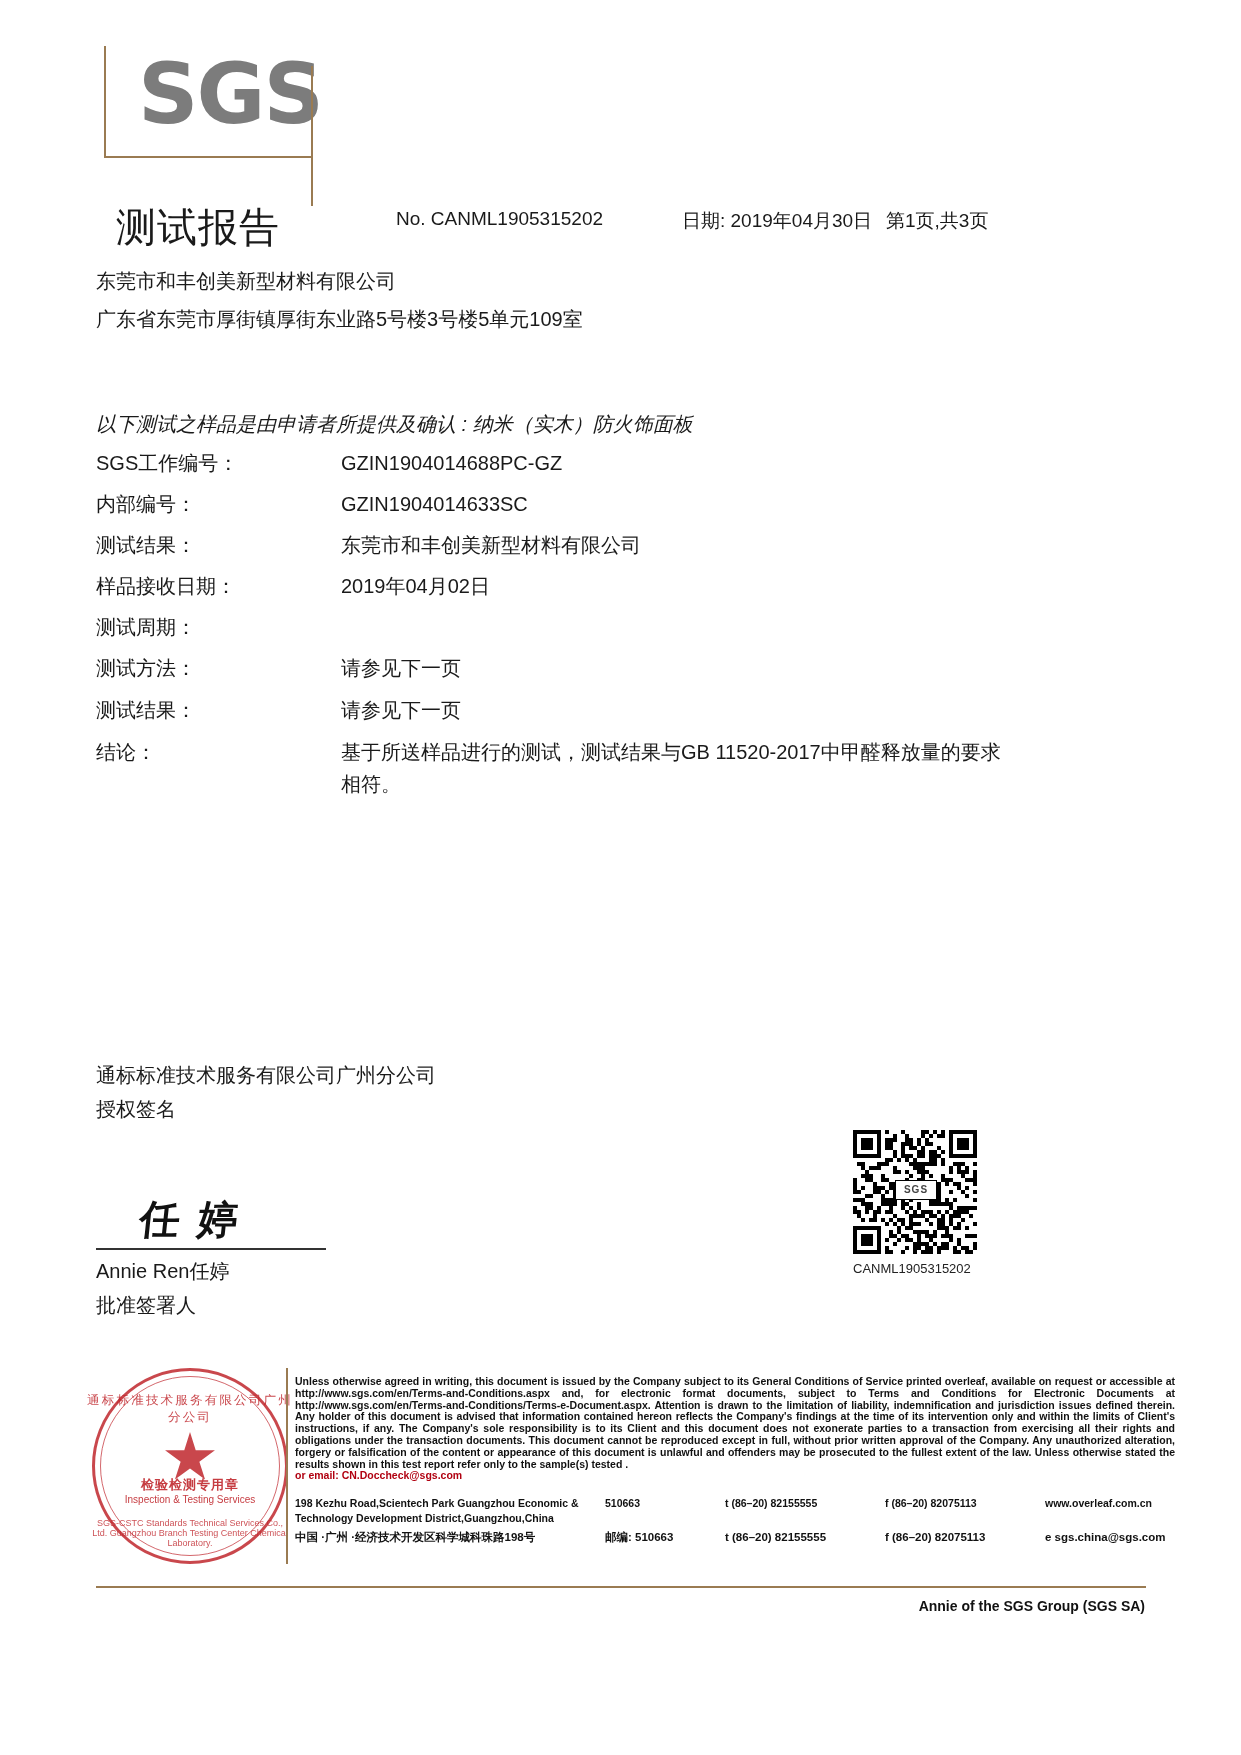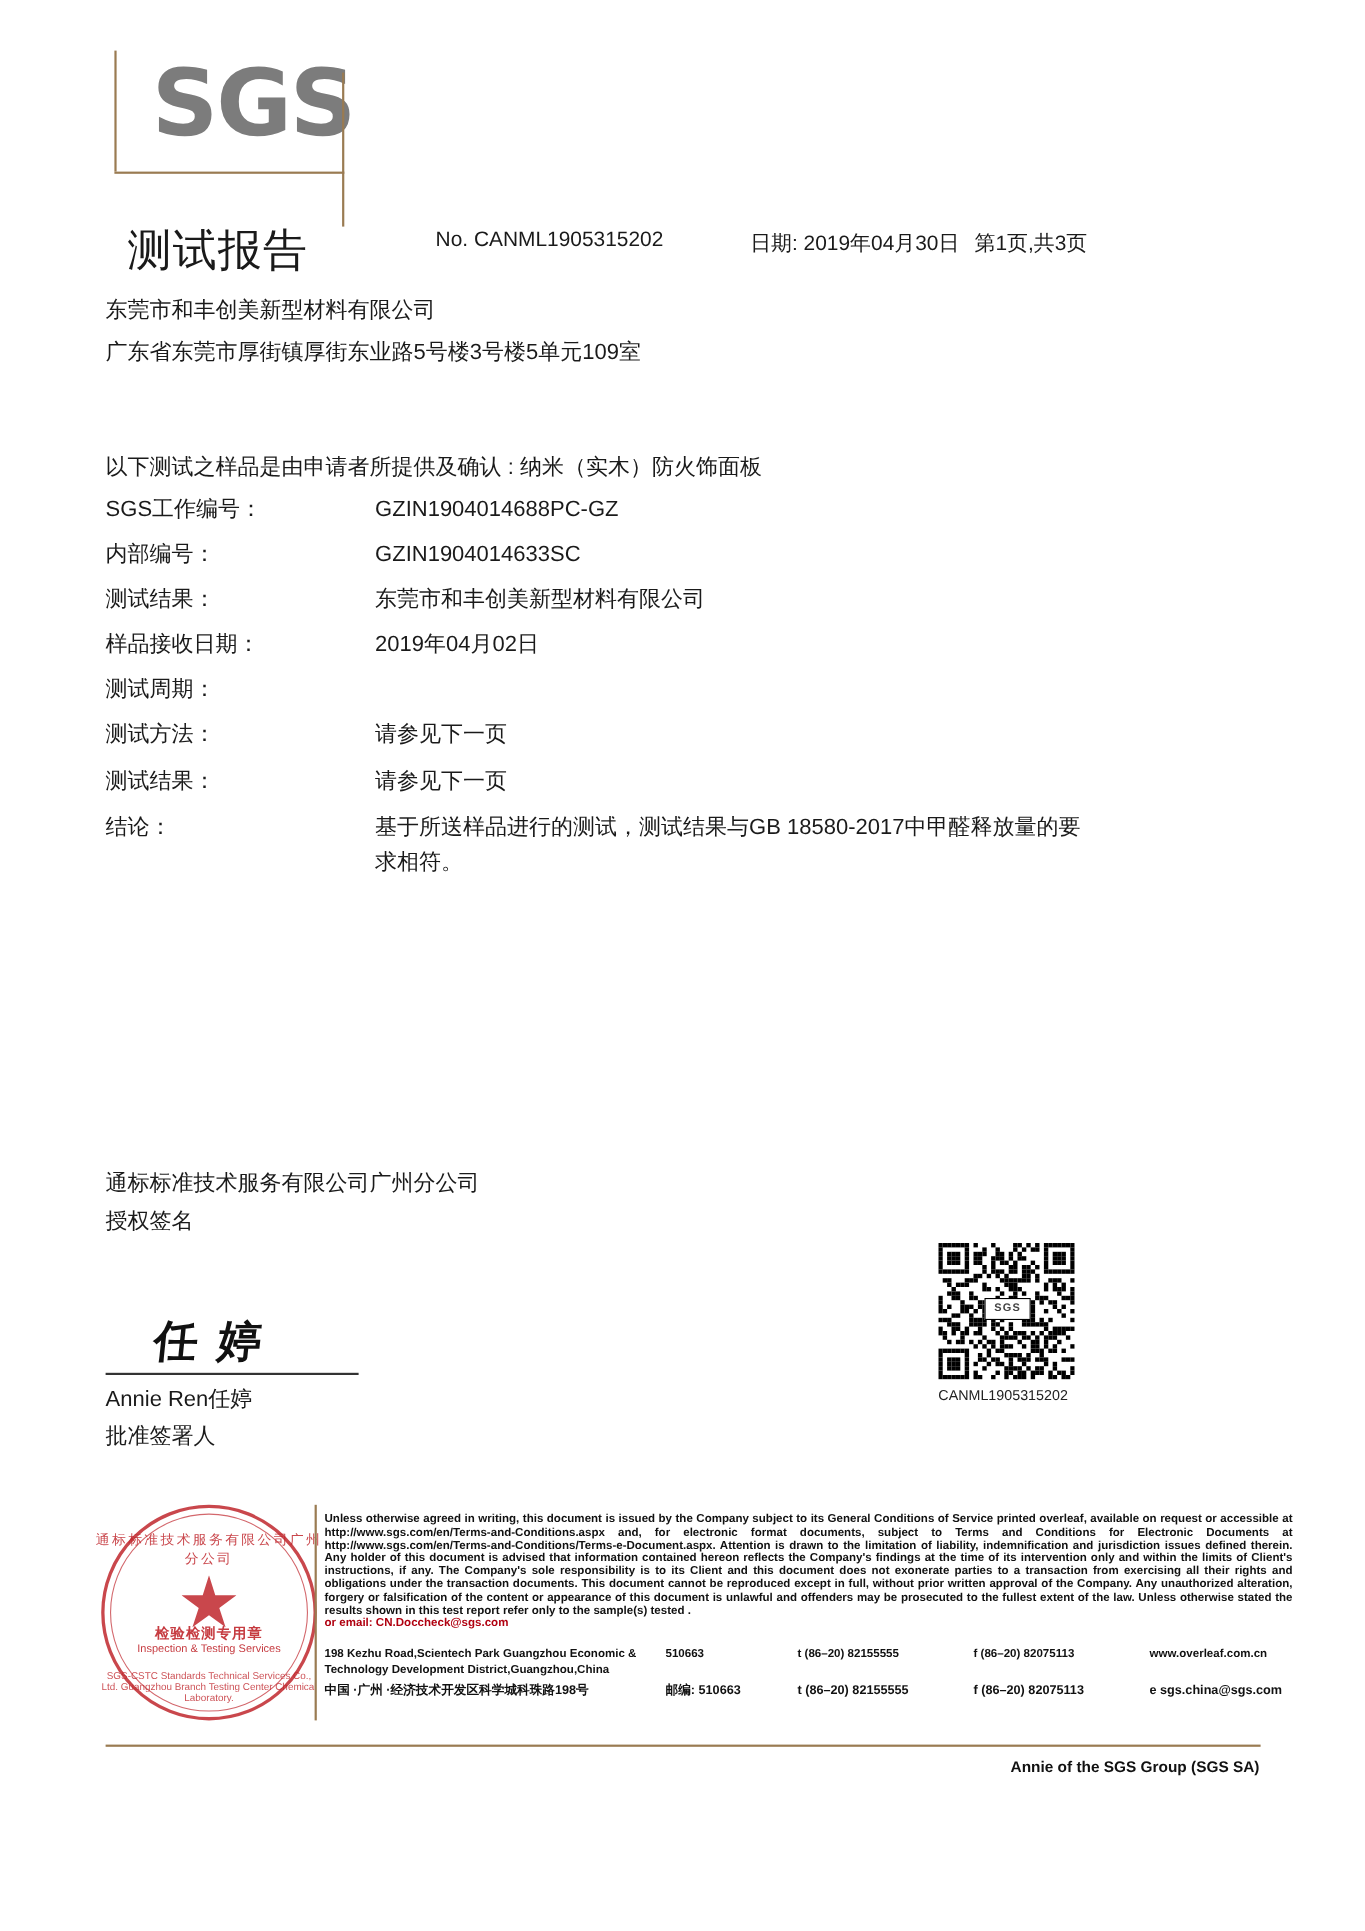--- a/index.html
+++ b/index.html
@@ -92,20 +92,21 @@
     position: absolute;
     left: 96px; top: 306px;
     font-size: 20px;
   }
 
   
   .sample-line {
     position: absolute;
     left: 96px; top: 411px;
     font-size: 20px;
+    font-style: italic;
   }
 
   
   .fields {
     position: absolute;
     left: 96px;
     top: 447px;
     width: 1010px;
   }
   .field-row {
@@ -364,21 +365,21 @@
   <div class="field-row">
     <div class="field-label">测试方法：</div>
     <div class="field-value">请参见下一页</div>
   </div>
   <div class="field-row gap-before">
     <div class="field-label">测试结果：</div>
     <div class="field-value">请参见下一页</div>
   </div>
   <div class="field-row concl gap-before">
     <div class="field-label">结论：</div>
-    <div class="field-value">基于所送样品进行的测试，测试结果与GB 18580-2017中甲醛释放量的要求相符。</div>
+    <div class="field-value">基于所送样品进行的测试，测试结果与GB 11520-2017中甲醛释放量的要求相符。</div>
   </div>
 </div>
 
 <div class="sig-company">通标标准技术服务有限公司广州分公司</div>
 <div class="sig-auth">授权签名</div>
 <div class="sig-script">任婷</div>
 <div class="sig-rule"></div>
 <div class="sig-name">Annie Ren任婷</div>
 <div class="sig-role">批准签署人</div>
 

